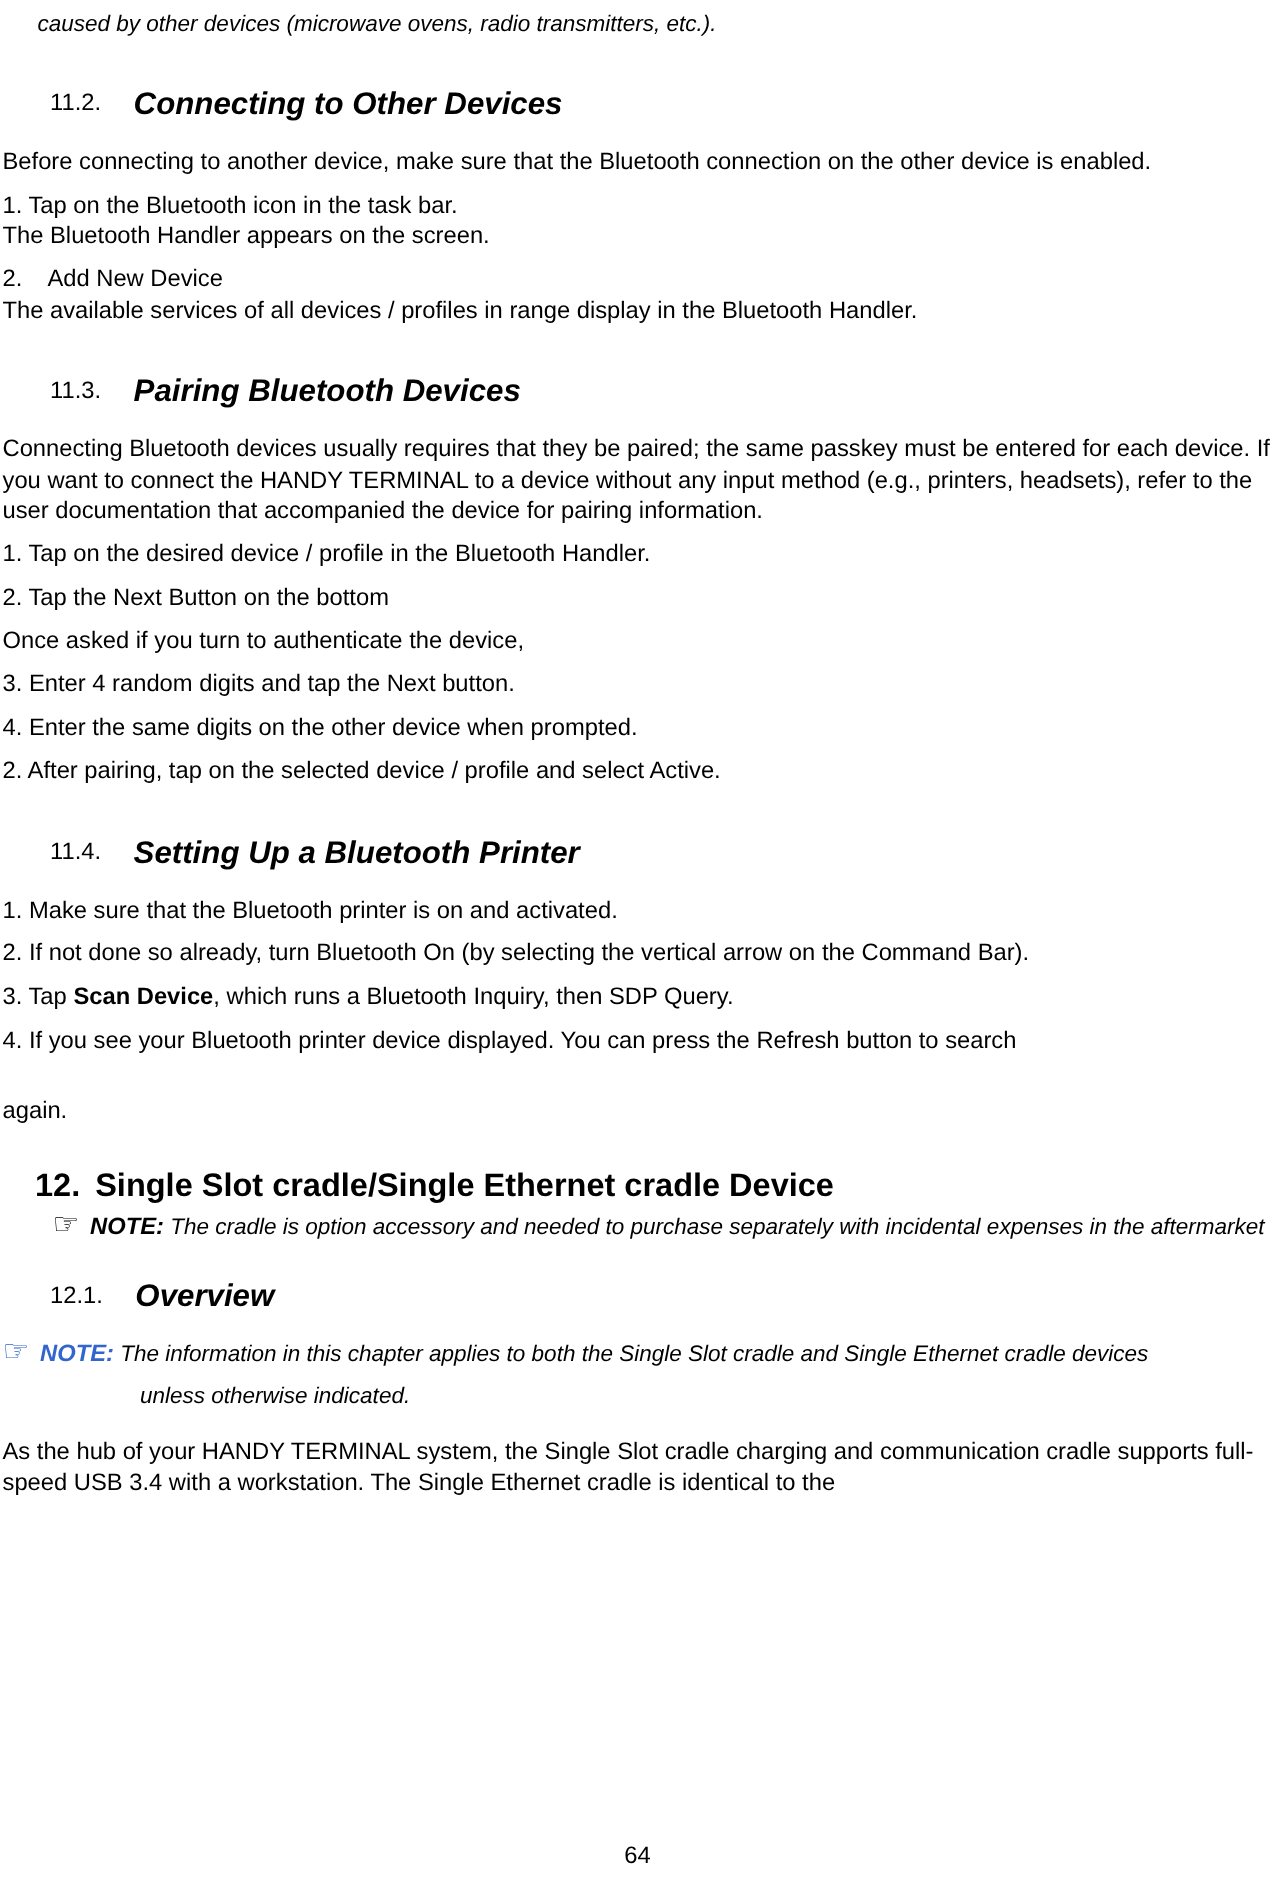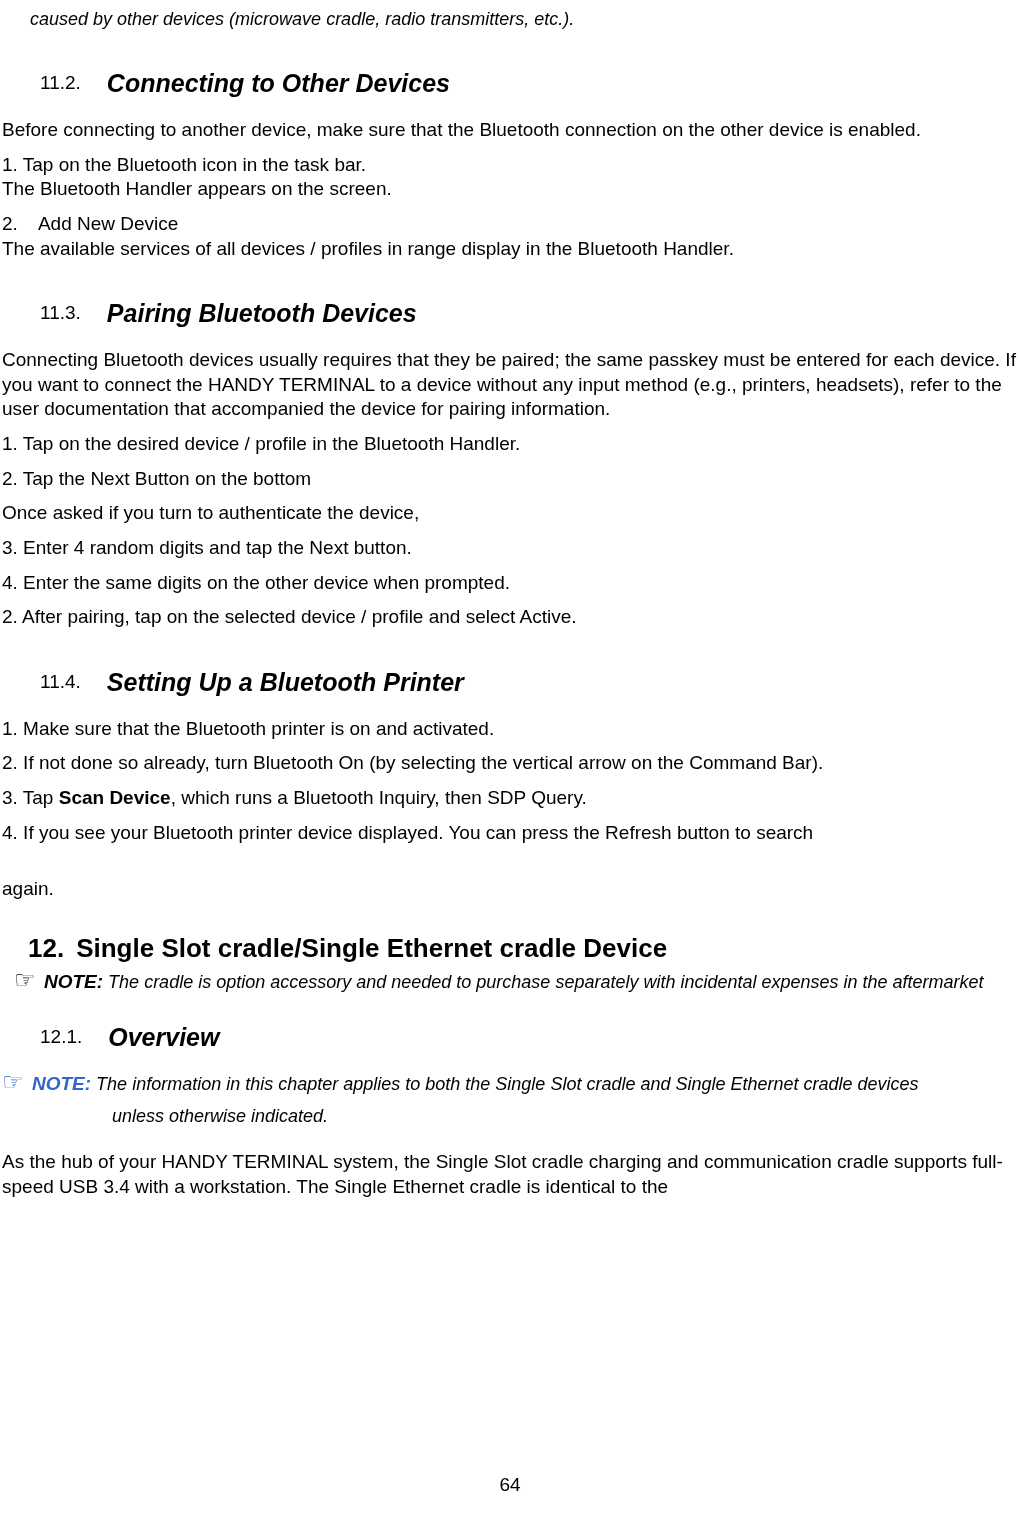--- a/index.html
+++ b/index.html
@@ -38,21 +38,21 @@
     line-height: 18px;
     position: relative;
     top: -2px;
   }
   .pblue::before { color:#3366cc; }
 </style>
 </head>
 <body>
 
 <div class="note-prefix" style="padding-top:8px;">
-  <span class="note-text">caused by other devices (microwave cradle, radio transmitters, etc.).</span>
+  <span class="note-text">caused by other devices (microwave ovens, radio transmitters, etc.).</span>
 </div>
 
 <div class="h2">
   <span class="num">11.2.</span>
   <span>Connecting to Other Devices</span>
 </div>
 
 <div class="para body-text">Before connecting to another device, make sure that the Bluetooth connection on the other device is enabled.</div>
 <div class="para body-text">
   <span>1. Tap on the Bluetooth icon in the task bar.</span><br>
@@ -86,21 +86,21 @@
 <div class="para body-text">
   <span>3. Tap </span><span class="bold">Scan Device</span><span>, which runs a Bluetooth Inquiry, then SDP Query.</span>
 </div>
 <div class="para body-text" style="margin-bottom:32px;">4. If you see your Bluetooth printer device displayed. You can press the Refresh button to search</div>
 <div class="para body-text">again.</div>
 
 <div class="h1">
   <span>12.</span>
   <span>Single Slot cradle/Single Ethernet cradle Device</span>
 </div>
-<div style="padding-left:14px;">
+<div style="padding-left:2px;margin-left:40px;">
   <span class="pointer"></span><span class="note-word-black">NOTE:</span><span class="note-text"> The cradle is option accessory and needed to purchase separately with incidental expenses in the aftermarket</span>
 </div>
 
 <div class="h2" style="margin-top:27px;">
   <span class="num">12.1.</span>
   <span>Overview</span>
 </div>
 <div style="padding-left:2px;">
   <span class="pointer pblue"></span><span class="note-word-blue">NOTE:</span><span class="note-text"> The information in this chapter applies to both the Single Slot cradle and Single Ethernet cradle devices</span>
   <span class="note-indent note-text" style="margin-top:8px;">unless otherwise indicated.</span>

